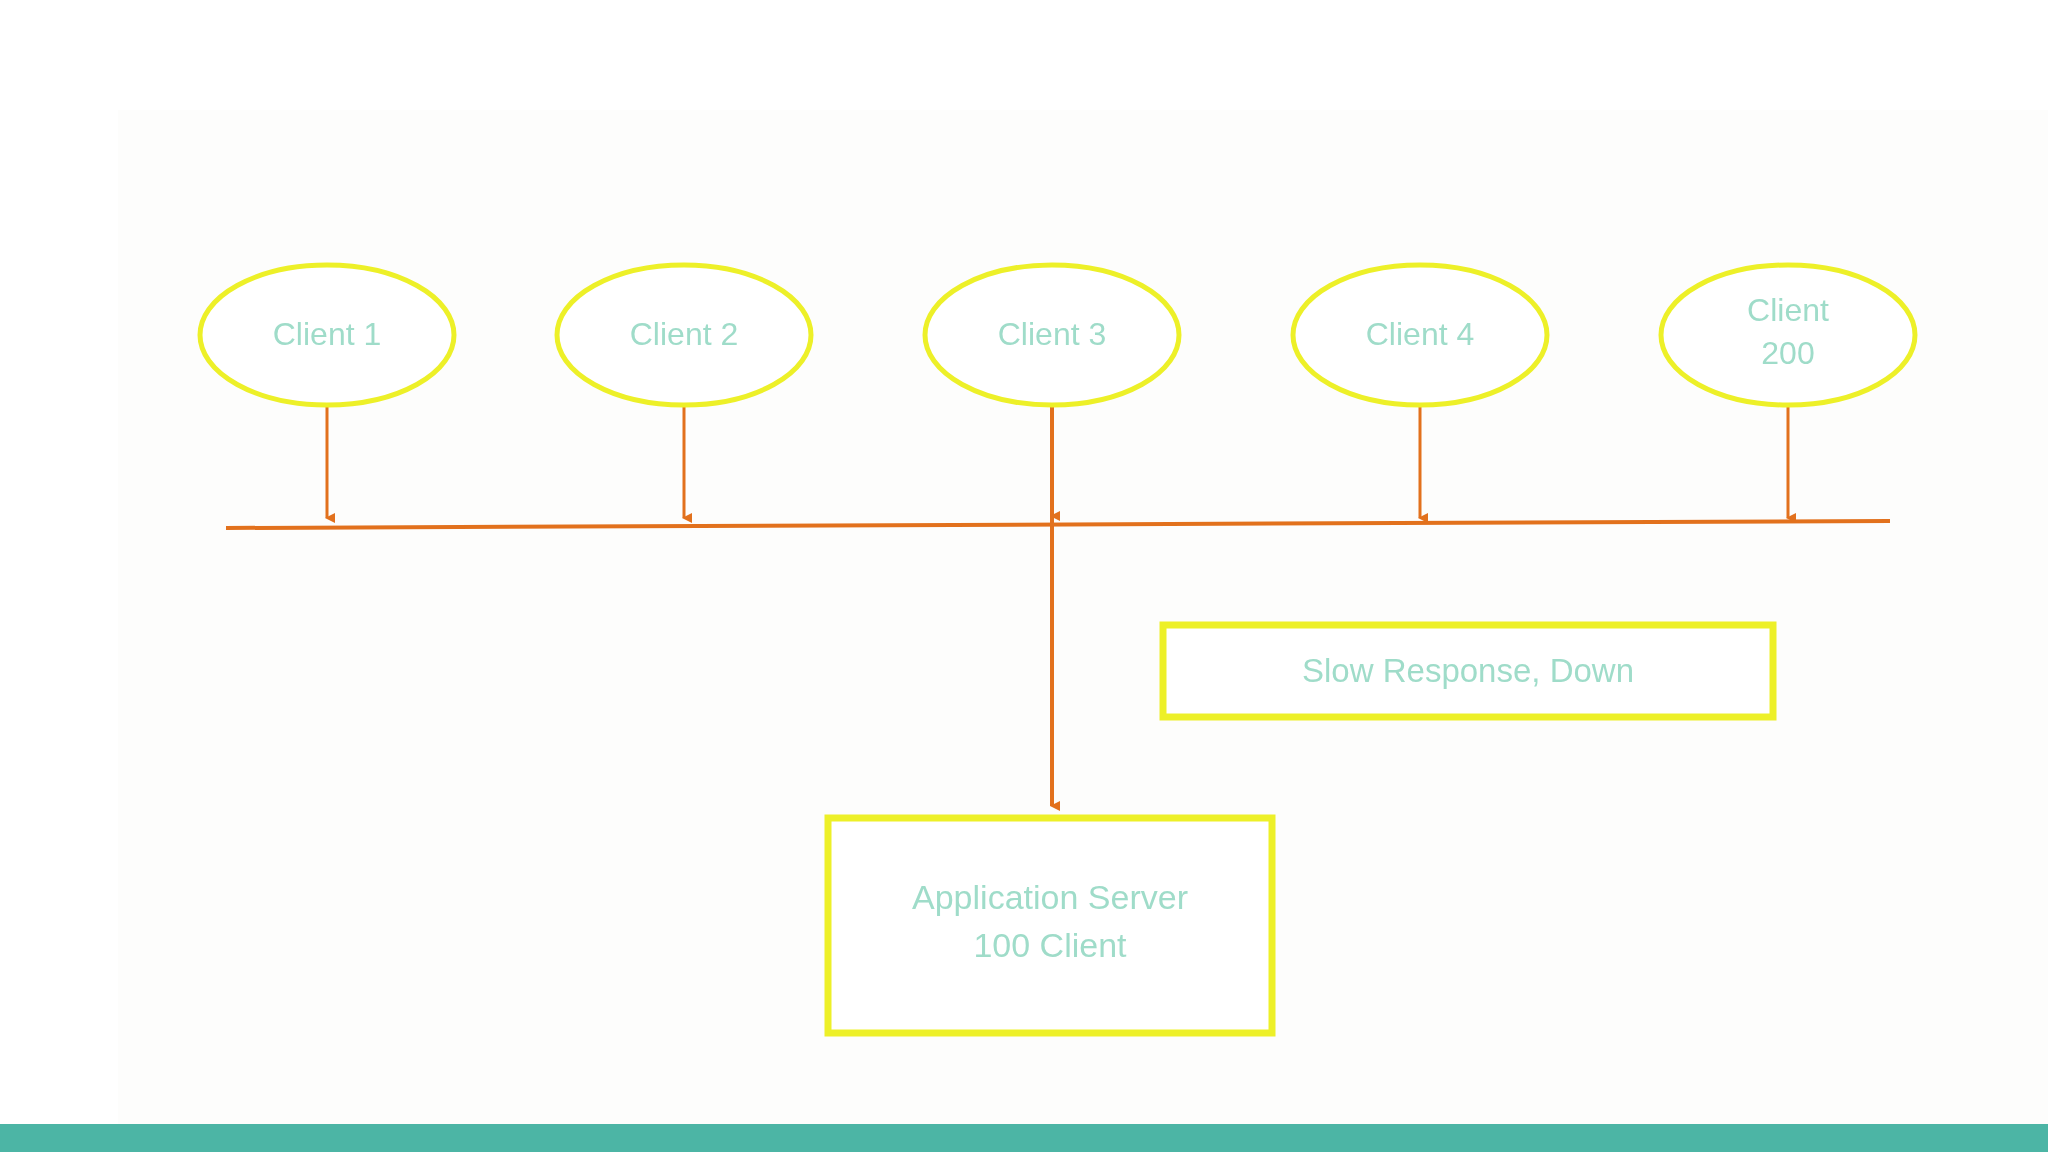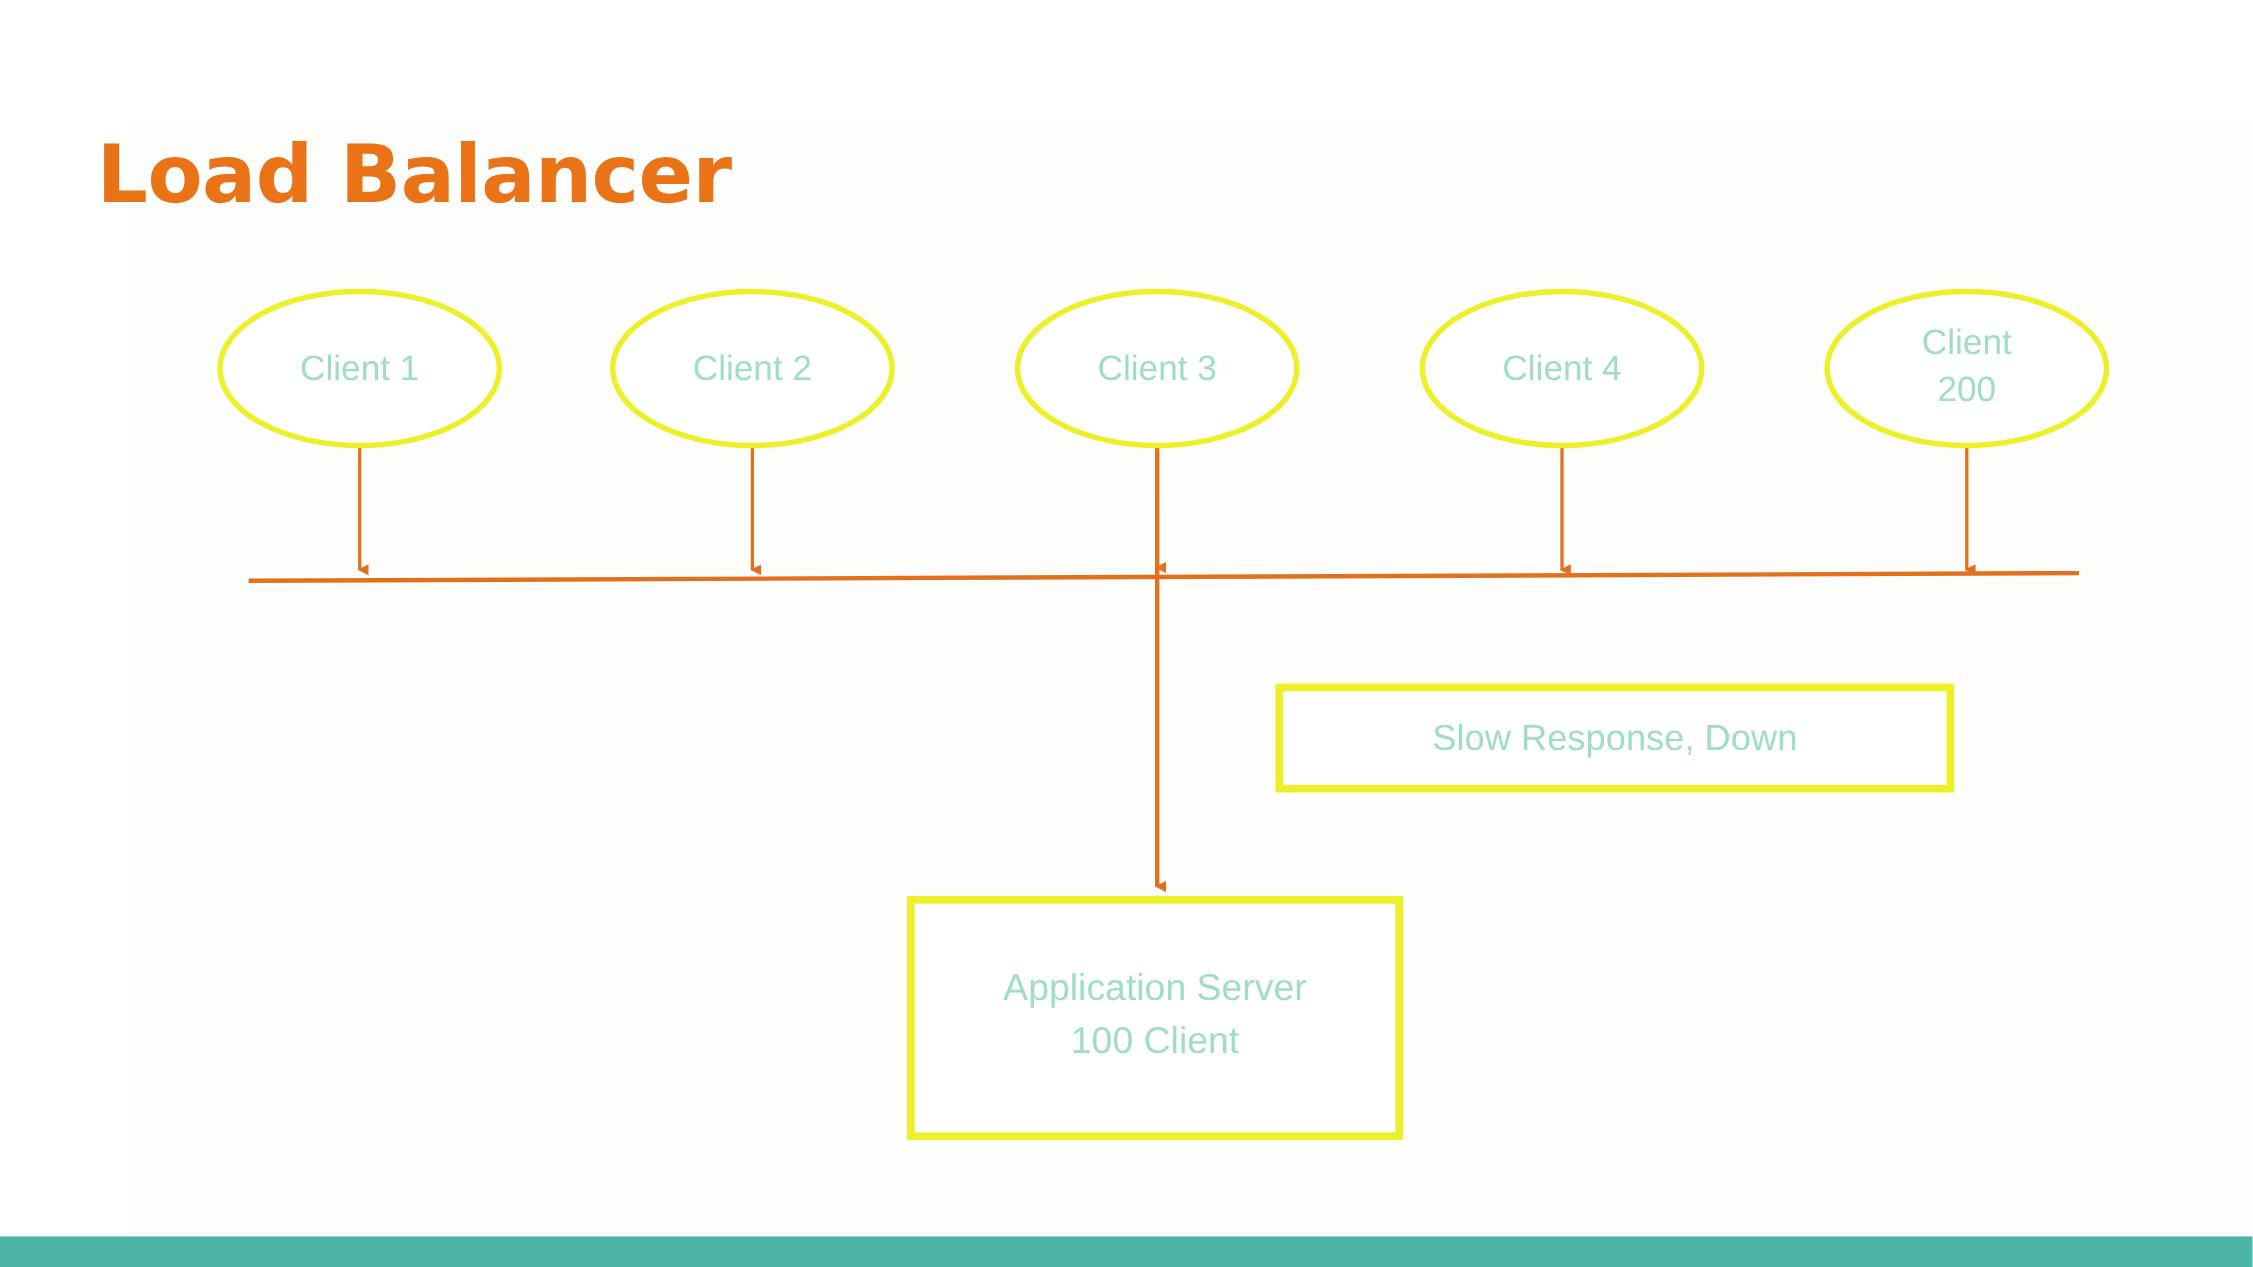--- a/index.html
+++ b/index.html
@@ -74,21 +74,20 @@
     background: #4CB5A5;
   }
 </style>
 </head>
 <body>
 
 <div id="slide">
 
   <div id="panel"></div>
 
-  <div id="title">Load Balancer</div>
 
   <svg id="canvas" viewBox="0 0 2048 1152">
     <defs>
       <marker id="arrowhead" markerWidth="10" markerHeight="10" refX="5" refY="8" orient="auto" markerUnits="userSpaceOnUse">
         <path d="M0,0 L10,0 L5,10 z" fill="#E2711D"></path>
       </marker>
     </defs>
 
     <g>
       <line class="conn" x1="327" y1="400" x2="327" y2="518" stroke-width="3" marker-end="url(#arrowhead)"></line>

